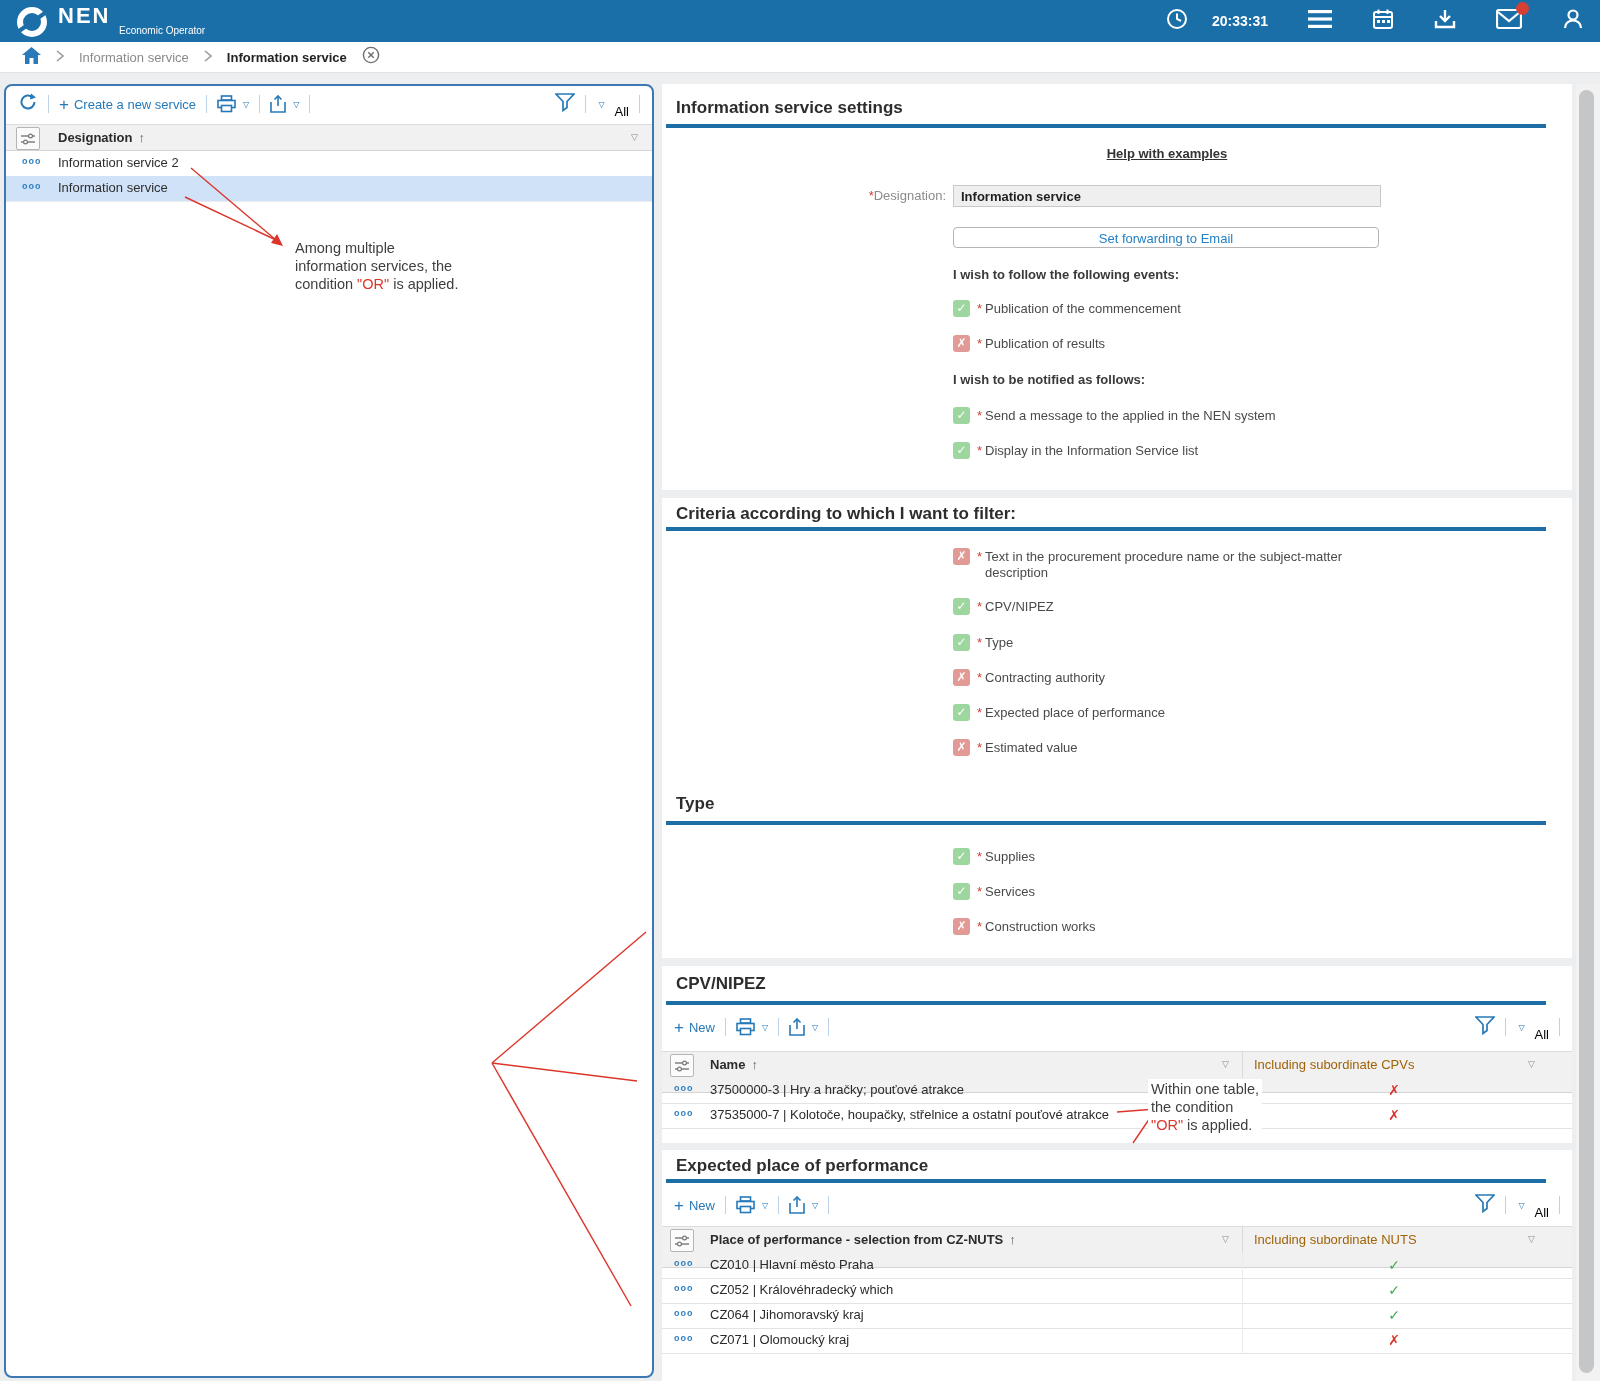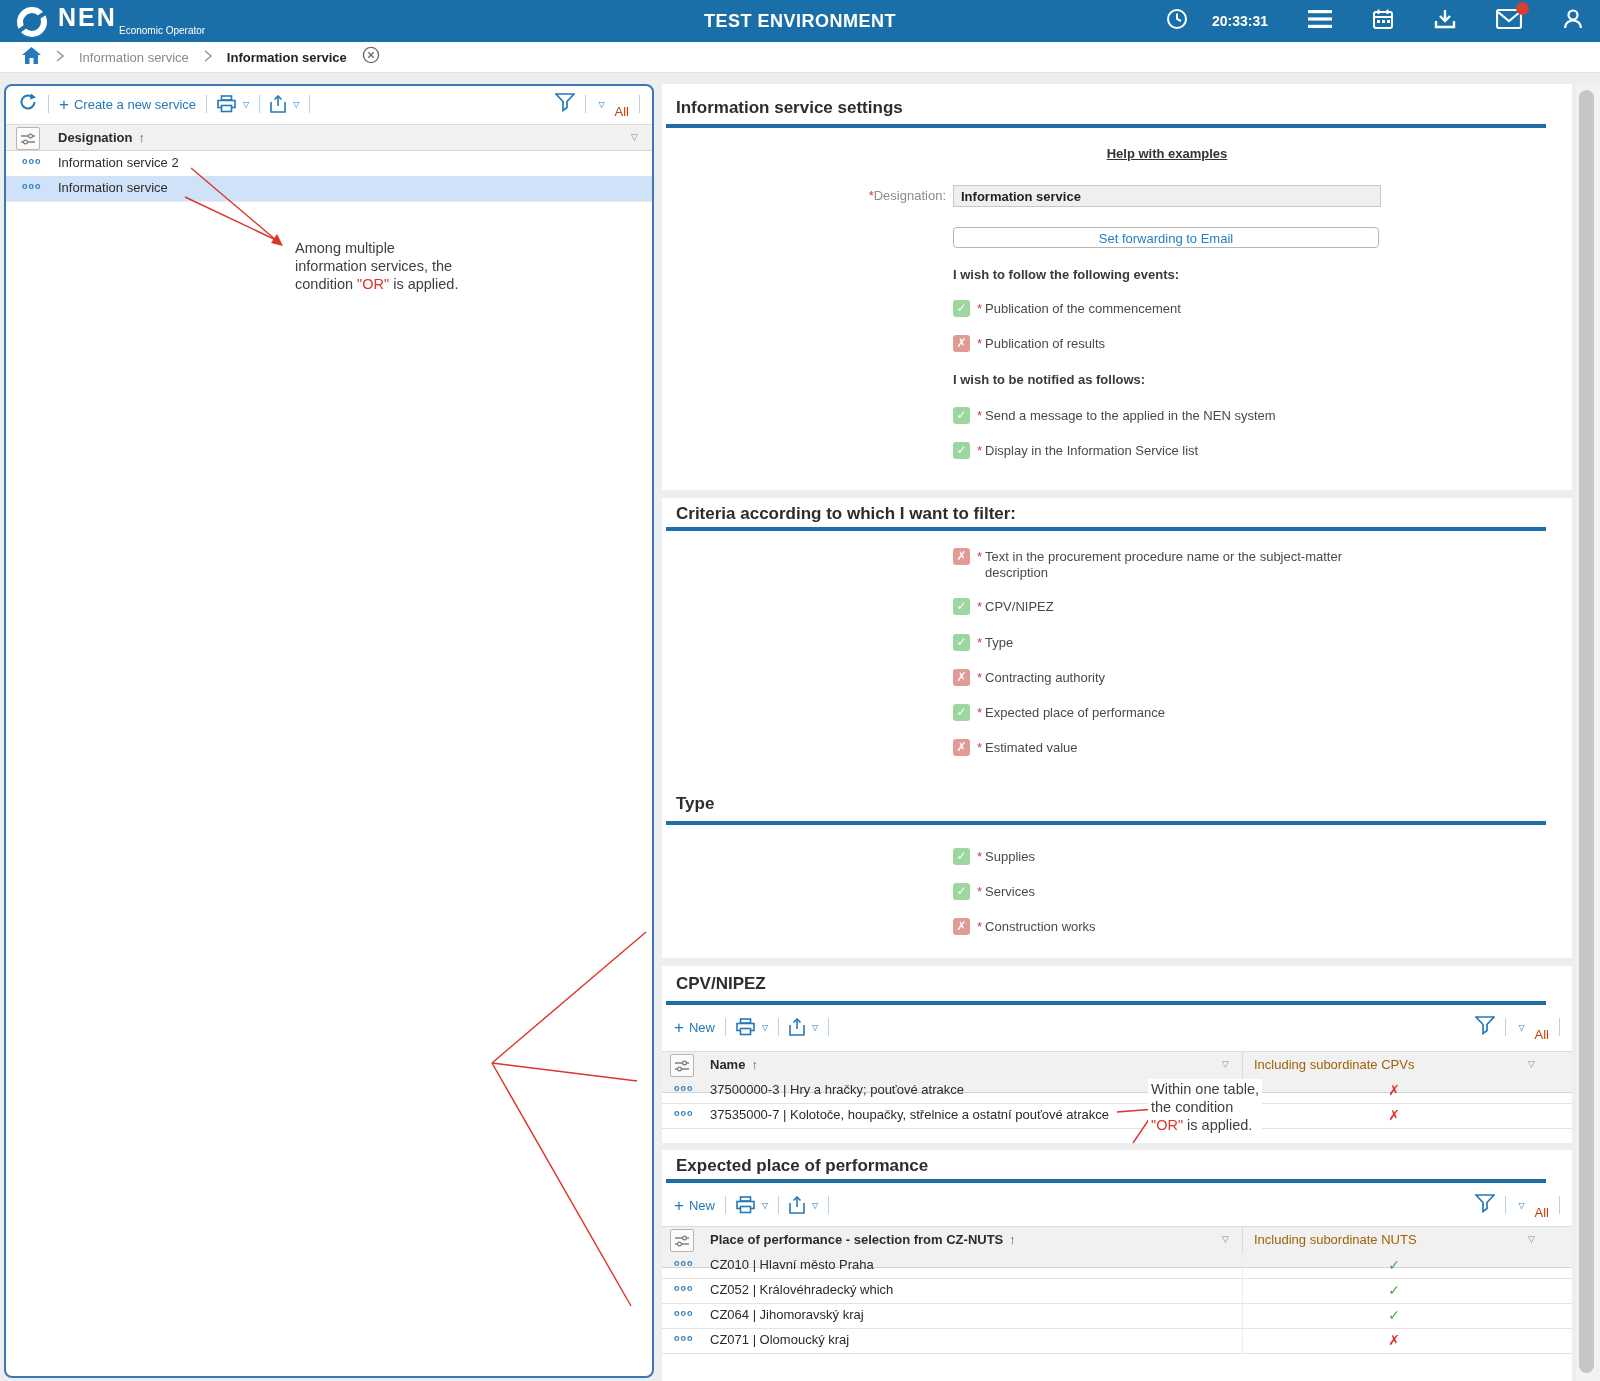--- a/index.html
+++ b/index.html
@@ -1,21 +1,21 @@
 <!DOCTYPE html>
 <html><head>
 <meta charset="utf-8">
 <style>
   html,body{margin:0;padding:0;background:#dfe1e3;}
   .stage{position:relative;width:1600px;height:1381px;overflow:hidden;background:#eceef0;
          font-family:"Liberation Sans","DejaVu Sans",sans-serif;color:#2e2e2e;}
   
   .topbar{position:absolute;left:0;top:0;width:1600px;height:42px;background:#1b6fa9;color:#fff;}
   .logo-ring{position:absolute;left:14px;top:3px;}
-  .logo-nen{position:absolute;left:58px;top:3px;font-size:25px;font-weight:bold;letter-spacing:2px;}
+  .logo-nen{position:absolute;left:58px;top:3px;font-size:22px;font-weight:bold;letter-spacing:2px;}
   .logo-sub{position:absolute;left:119px;top:25px;font-size:10px;}
   .env-title{position:absolute;left:0;right:0;top:11px;text-align:center;font-size:18px;font-weight:bold;letter-spacing:.5px;}
   .top-icons{position:absolute;right:16px;top:0;height:42px;display:flex;align-items:center;gap:40px;}
   .time-txt{font-size:14px;font-weight:bold;margin-left:-16px;}
   .mail-wrap{position:relative;}
   .mail-badge{position:absolute;right:-7px;top:-7px;width:13px;height:13px;border-radius:50%;background:#d63f34;}
   
   .crumbbar{position:absolute;left:0;top:42px;width:1600px;height:31px;background:#fff;border-bottom:1px solid #e2e2e2;
             display:flex;align-items:center;gap:15px;padding-left:22px;box-sizing:border-box;}
   .crumb-dim{font-size:13px;color:#8a8a8a;}
@@ -23,21 +23,21 @@
   
   .lpanel{position:absolute;left:4px;top:84px;width:650px;height:1294px;background:#fff;
           border:2px solid #3c79b4;border-radius:8px;box-sizing:border-box;}
   .ltoolbar{position:absolute;left:0;top:2px;width:100%;height:32px;display:flex;align-items:center;gap:10px;
             padding:0 12px;box-sizing:border-box;}
   .tb-spacer{flex:1;}
   .tb-div{width:1px;height:18px;background:#bcd2e6;}
   .tb-link{color:#2679b8;font-size:13px;display:flex;align-items:center;gap:5px;cursor:default;}
   .tb-plus{font-size:17px;color:#2679b8;line-height:1;}
   .mini-dd{font-size:8px;color:#2679b8;margin-left:2px;}
-  .all-lbl{color:#c2410c;font-size:13px;margin-top:14px;}
+  .all-lbl{color:#000000;font-size:13px;margin-top:14px;}
   .lthead{position:absolute;left:0;top:38px;width:646px;height:27px;background:#f1f1f1;
           border-top:1px solid #dcdcdc;border-bottom:1px solid #d4d4d4;box-sizing:border-box;}
   .slider-box{position:absolute;left:10px;top:2px;width:22px;height:21px;border:1px solid #b5b5b5;background:#fbfbfb;
               border-radius:2px;display:flex;align-items:center;justify-content:center;}
   .lth-label{position:absolute;left:52px;top:5px;font-size:13px;font-weight:bold;color:#2b2b2b;}
   .sort-arrow{color:#555;font-weight:normal;margin-left:6px;font-size:13px;}
   .th-filter{position:absolute;right:14px;top:7px;font-size:9px;color:#8a8a8a;}
   .lrow{position:absolute;left:0;width:646px;height:25px;border-bottom:1px solid #ececec;}
   .lrow.sel{background:#cfe2f8;}
   .dots{position:absolute;left:16px;top:5px;font-size:9px;font-weight:bold;color:#2f7fc0;letter-spacing:1px;}
@@ -97,21 +97,20 @@
 
   <div class="topbar">
     <span class="logo-ring">
       <svg width="36" height="36" viewBox="0 0 36 36">
         <circle cx="18" cy="19" r="12" fill="none" stroke="#ffffff" stroke-width="6"></circle>
         <line x1="5" y1="28" x2="31" y2="10" stroke="#1b6fa9" stroke-width="4"></line>
       </svg>
     </span>
     <span class="logo-nen">NEN</span>
     <span class="logo-sub">Economic Operator</span>
-    <div class="env-title">TEST ENVIRONMENT</div>
     <div class="top-icons">
       <span>
         <svg width="22" height="22" viewBox="0 0 22 22">
             <circle cx="11" cy="11" r="9" fill="none" stroke="#fff" stroke-width="2"></circle>
             <polyline points="11,5.5 11,11 15,13" fill="none" stroke="#fff" stroke-width="2"></polyline>
           </svg>
       </span>
       <span class="time-txt">20:33:31</span>
       <span>
         <svg width="24" height="18" viewBox="0 0 24 18">

